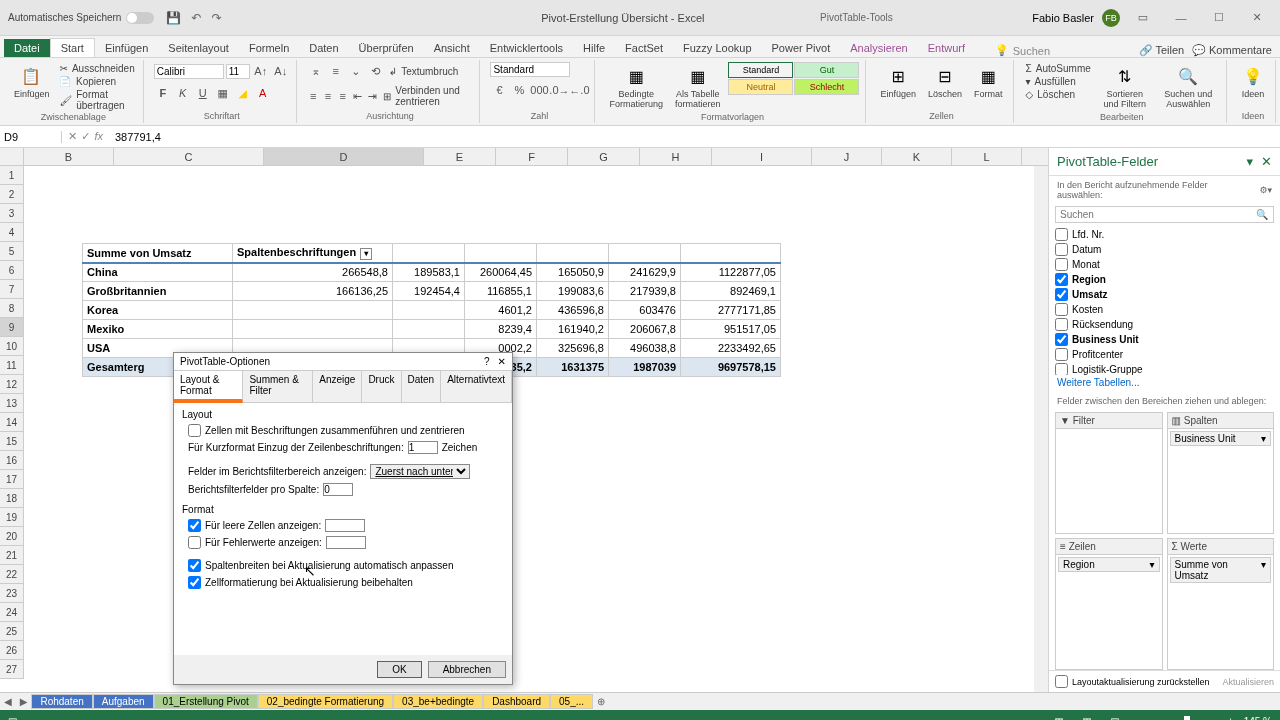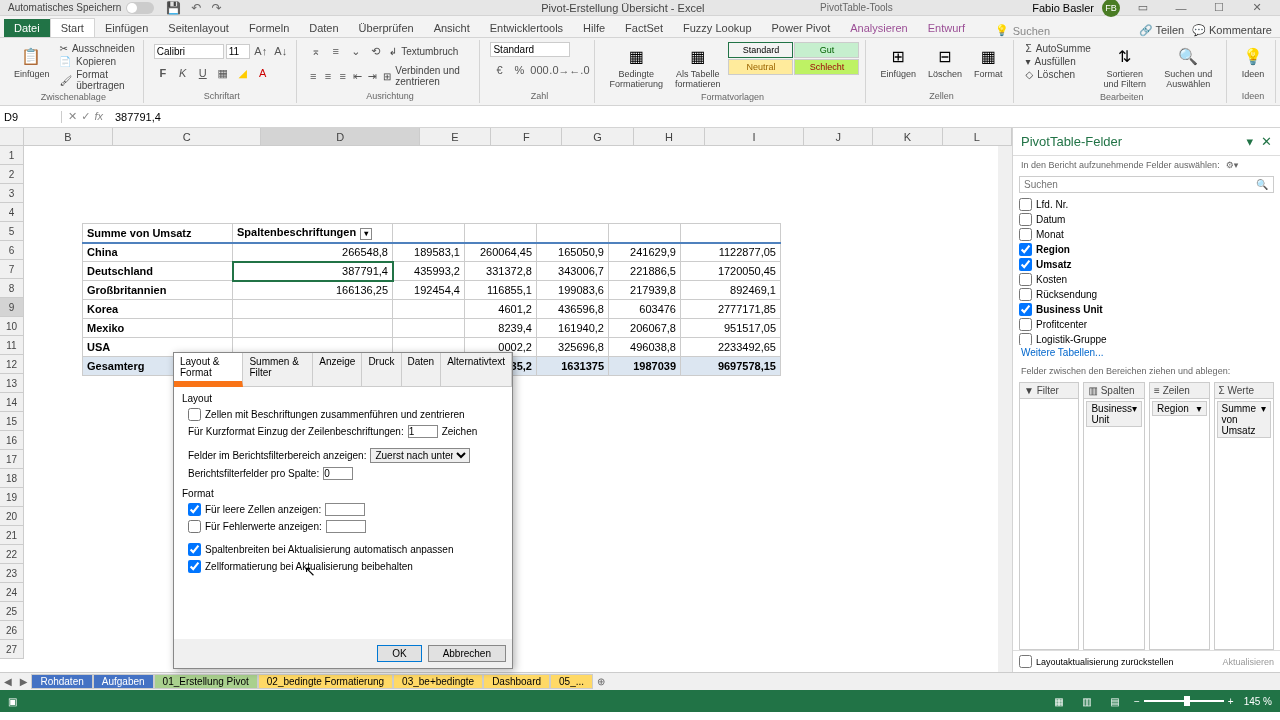--- a/index.html
+++ b/index.html
@@ -1,19 +1,19 @@
 <!DOCTYPE html>
 <html><head>
 <meta charset="utf-8">
 <style>
 * { margin: 0; padding: 0; box-sizing: border-box; font-family: 'Segoe UI', Tahoma, sans-serif; }
 body { background: #fff; font-size: 11px; overflow: hidden; width: 1280px; height: 720px; position: relative; }
 
 
-.titlebar { height: 16px; background: #e6e6e6; display: flex; align-items: center; padding: 0 8px; border-bottom: 1px solid #d4d4d4; }
+.titlebar { height: 36px; background: #e6e6e6; display: flex; align-items: center; padding: 0 8px; border-bottom: 1px solid #d4d4d4; }
 .titlebar .autosave { display: flex; align-items: center; gap: 5px; font-size: 10px; color: #444; }
 .titlebar .toggle { width: 28px; height: 12px; border-radius: 6px; background: #ccc; position: relative; }
 .titlebar .toggle:after { content: ''; position: absolute; width: 10px; height: 10px; border-radius: 50%; background: #fff; top: 1px; left: 1px; }
 .titlebar .qat { display: flex; gap: 10px; margin-left: 12px; }
 .titlebar .qat span { color: #666; font-size: 12px; }
 .titlebar .center { flex: 1; text-align: center; font-size: 11px; color: #444; }
 .titlebar .pvtool { position: absolute; left: 50%; transform: translateX(150px); background: #e6e6e6; padding: 2px 30px; color: #666; font-size: 10px; }
 .titlebar .user { display: flex; gap: 8px; align-items: center; margin-left: 8px; }
 .titlebar .avatar { width: 18px; height: 18px; border-radius: 50%; background: #4a7c24; color: #fff; display: flex; align-items: center; justify-content: center; font-size: 9px; }
 .titlebar .winbtn { width: 30px; text-align: center; color: #666; }
@@ -47,21 +47,21 @@
 
 
 .fxbar { height: 22px; display: flex; align-items: center; border-bottom: 1px solid #d4d4d4; }
 .fxbar .namebox { width: 62px; border-right: 1px solid #ccc; padding: 0 4px; font-size: 11px; }
 .fxbar .fxbtns { display: flex; gap: 4px; padding: 0 6px; color: #888; }
 .fxbar .fxinput { flex: 1; padding: 0 6px; font-size: 11px; }
 
 
 .main { display: flex; height: calc(720px - 24px - 22px - 68px - 22px - 18px - 22px); }
 .sheet { flex: 1; position: relative; overflow: hidden; }
-.fieldpane { width: 268px; border-left: 1px solid #d4d4d4; background: #fff; display: flex; flex-direction: column; }
+.fieldpane { width: 232px; border-left: 1px solid #d4d4d4; background: #fff; display: flex; flex-direction: column; }
 
 
 .colheads { display: flex; height: 18px; background: #f0f0f0; border-bottom: 1px solid #ccc; }
 .corner { width: 24px; border-right: 1px solid #ccc; background: #f0f0f0; }
 .ch { border-right: 1px solid #ccc; text-align: center; font-size: 11px; color: #444; line-height: 18px; }
 .rowheads { position: absolute; left: 0; top: 18px; width: 24px; background: #f0f0f0; }
 .rh { height: 19px; border-bottom: 1px solid #ccc; border-right: 1px solid #ccc; text-align: center; font-size: 10px; color: #444; line-height: 19px; }
 .rh.sel { background: #d4d4d4; }
 
 .pivot { position: absolute; left: 82px; top: 95px; font-family: Calibri, sans-serif; }
@@ -72,39 +72,39 @@
 .pivot thead th { border-bottom: 2px solid #4f81bd; }
 .pivot .sel-cell { outline: 2px solid #217346; outline-offset: -1px; }
 .pivot .dd { display: inline-block; width: 12px; height: 12px; border: 1px solid #888; font-size: 8px; text-align: center; line-height: 10px; margin-left: 4px; background: #fff; }
 
 
 .dialog { position: absolute; left: 173px; top: 352px; width: 340px; background: #f0f0f0; border: 1px solid #888; box-shadow: 2px 2px 8px rgba(0,0,0,0.3); font-size: 10px; z-index: 100; }
 .dialog .dtitle { background: #fff; padding: 3px 6px; display: flex; justify-content: space-between; border-bottom: 1px solid #ccc; }
 .dialog .drow { padding: 2px 6px; display: flex; align-items: center; gap: 4px; }
 .dialog .dtabs { display: flex; border-bottom: 1px solid #ccc; background: #f0f0f0; }
 .dialog .dtab { padding: 3px 6px; font-size: 10px; border-right: 1px solid #ccc; cursor: pointer; }
-.dialog .dtab.active { background: #fff; border-bottom: 6px solid #f97316; margin-bottom: -1px; }
+.dialog .dtab.active { background: #fff; border-bottom: 4px solid #f97316; margin-bottom: -1px; }
 .dialog .dbody { padding: 4px 8px; background: #fff; }
 .dialog .dsection { font-size: 10px; padding: 2px 0; }
 .dialog label { font-size: 10px; }
 .dialog input[type=text] { border: 1px solid #888; font-size: 10px; padding: 0 2px; }
 .dialog input[type=number] { width: 30px; border: 1px solid #888; font-size: 10px; }
-.dialog select { border: 1px solid #888; font-size: 10px; }
+.dialog select { border: 1px solid #888; font-size: 10px; text-decoration: underline; }
 .dialog .dbtns { display: flex; justify-content: flex-end; gap: 6px; padding: 6px; }
 .dialog button { padding: 2px 14px; font-size: 10px; border: 1px solid #888; background: #e1e1e1; }
 
 
 .fieldpane .fp-title { padding: 6px 8px; font-size: 13px; color: #217346; display: flex; justify-content: space-between; border-bottom: 1px solid #ddd; }
 .fieldpane .fp-sub { padding: 4px 8px; font-size: 9px; color: #666; display: flex; align-items: center; gap: 6px; }
 .fieldpane .fp-search { margin: 2px 6px; border: 1px solid #ccc; padding: 2px 4px; font-size: 10px; display: flex; }
 .fieldpane .fp-search input { border: none; flex: 1; outline: none; font-size: 10px; }
 .fieldpane .fp-list { padding: 2px 6px; max-height: 150px; overflow-y: auto; }
 .fieldpane .fp-item { display: flex; align-items: center; gap: 4px; padding: 1px 0; font-size: 10px; }
 .fieldpane .fp-drag-label { padding: 6px 8px; font-size: 9px; color: #666; }
-.fieldpane .fp-areas { display: grid; grid-template-columns: 1fr 1fr 1fr 1fr; gap: 4px; padding: 0 6px; flex: 1; }
+.fieldpane .fp-areas { display: grid; grid-template-columns: 1fr 1fr; gap: 4px; padding: 0 6px; flex: 1; }
 .fieldpane .fp-area { border: 1px solid #ccc; }
 .fieldpane .fp-area-h { background: #f0f0f0; padding: 2px 4px; font-size: 10px; color: #444; border-bottom: 1px solid #ccc; }
 .fieldpane .fp-area-item { background: #f0f0f0; margin: 2px; padding: 1px 4px; font-size: 10px; border: 1px solid #ccc; display: flex; justify-content: space-between; }
 .fieldpane .fp-footer { padding: 4px 6px; display: flex; align-items: center; gap: 4px; font-size: 9px; border-top: 1px solid #ddd; }
 
 
 .sheettabs { height: 18px; background: #f0f0f0; display: flex; align-items: center; border-top: 1px solid #ccc; font-size: 10px; }
 .sheettabs .navbtn { padding: 0 4px; color: #666; }
 .sheettabs .stab { padding: 1px 8px; border: 1px solid #ccc; background: #fff; }
 .sheettabs .stab.c-blue { background: #4472c4; color: #fff; }
@@ -389,29 +389,20 @@
             <tr>
               <th>China</th>
               <td>266548,8</td>
               <td>189583,1</td>
               <td>260064,45</td>
               <td>165050,9</td>
               <td>241629,9</td>
               <td>1122877,05</td>
             </tr>
             <tr>
-              <th>Deutschland</th>
-              <td class="sel-cell">387791,4</td>
-              <td>435993,2</td>
-              <td>331372,8</td>
-              <td>343006,7</td>
-              <td>221886,5</td>
-              <td>1720050,45</td>
-            </tr>
-            <tr>
               <th>Großbritannien</th>
               <td>166136,25</td>
               <td>192454,4</td>
               <td>116855,1</td>
               <td>199083,6</td>
               <td>217939,8</td>
               <td>892469,1</td>
             </tr>
             <tr>
               <th>Korea</th>
@@ -572,20 +563,24 @@
       <div class="track">
           <div class="thumb"></div>
         </div>
       <span>+</span>
     </div>
     <span>145 %</span>
   </div>
 </div>
 
 <div class="dialog">
+  <div class="dtitle">
+    <span>PivotTable-Optionen</span>
+    <span><span style="margin-right:8px">?</span><span>✕</span></span>
+  </div>
   <div class="dtabs">
     <div class="dtab active">Layout &amp; Format</div>
     <div class="dtab">Summen &amp; Filter</div>
     <div class="dtab">Anzeige</div>
     <div class="dtab">Druck</div>
     <div class="dtab">Daten</div>
     <div class="dtab">Alternativtext</div>
   </div>
   <div class="dbody">
     <div class="dsection">Layout</div>

